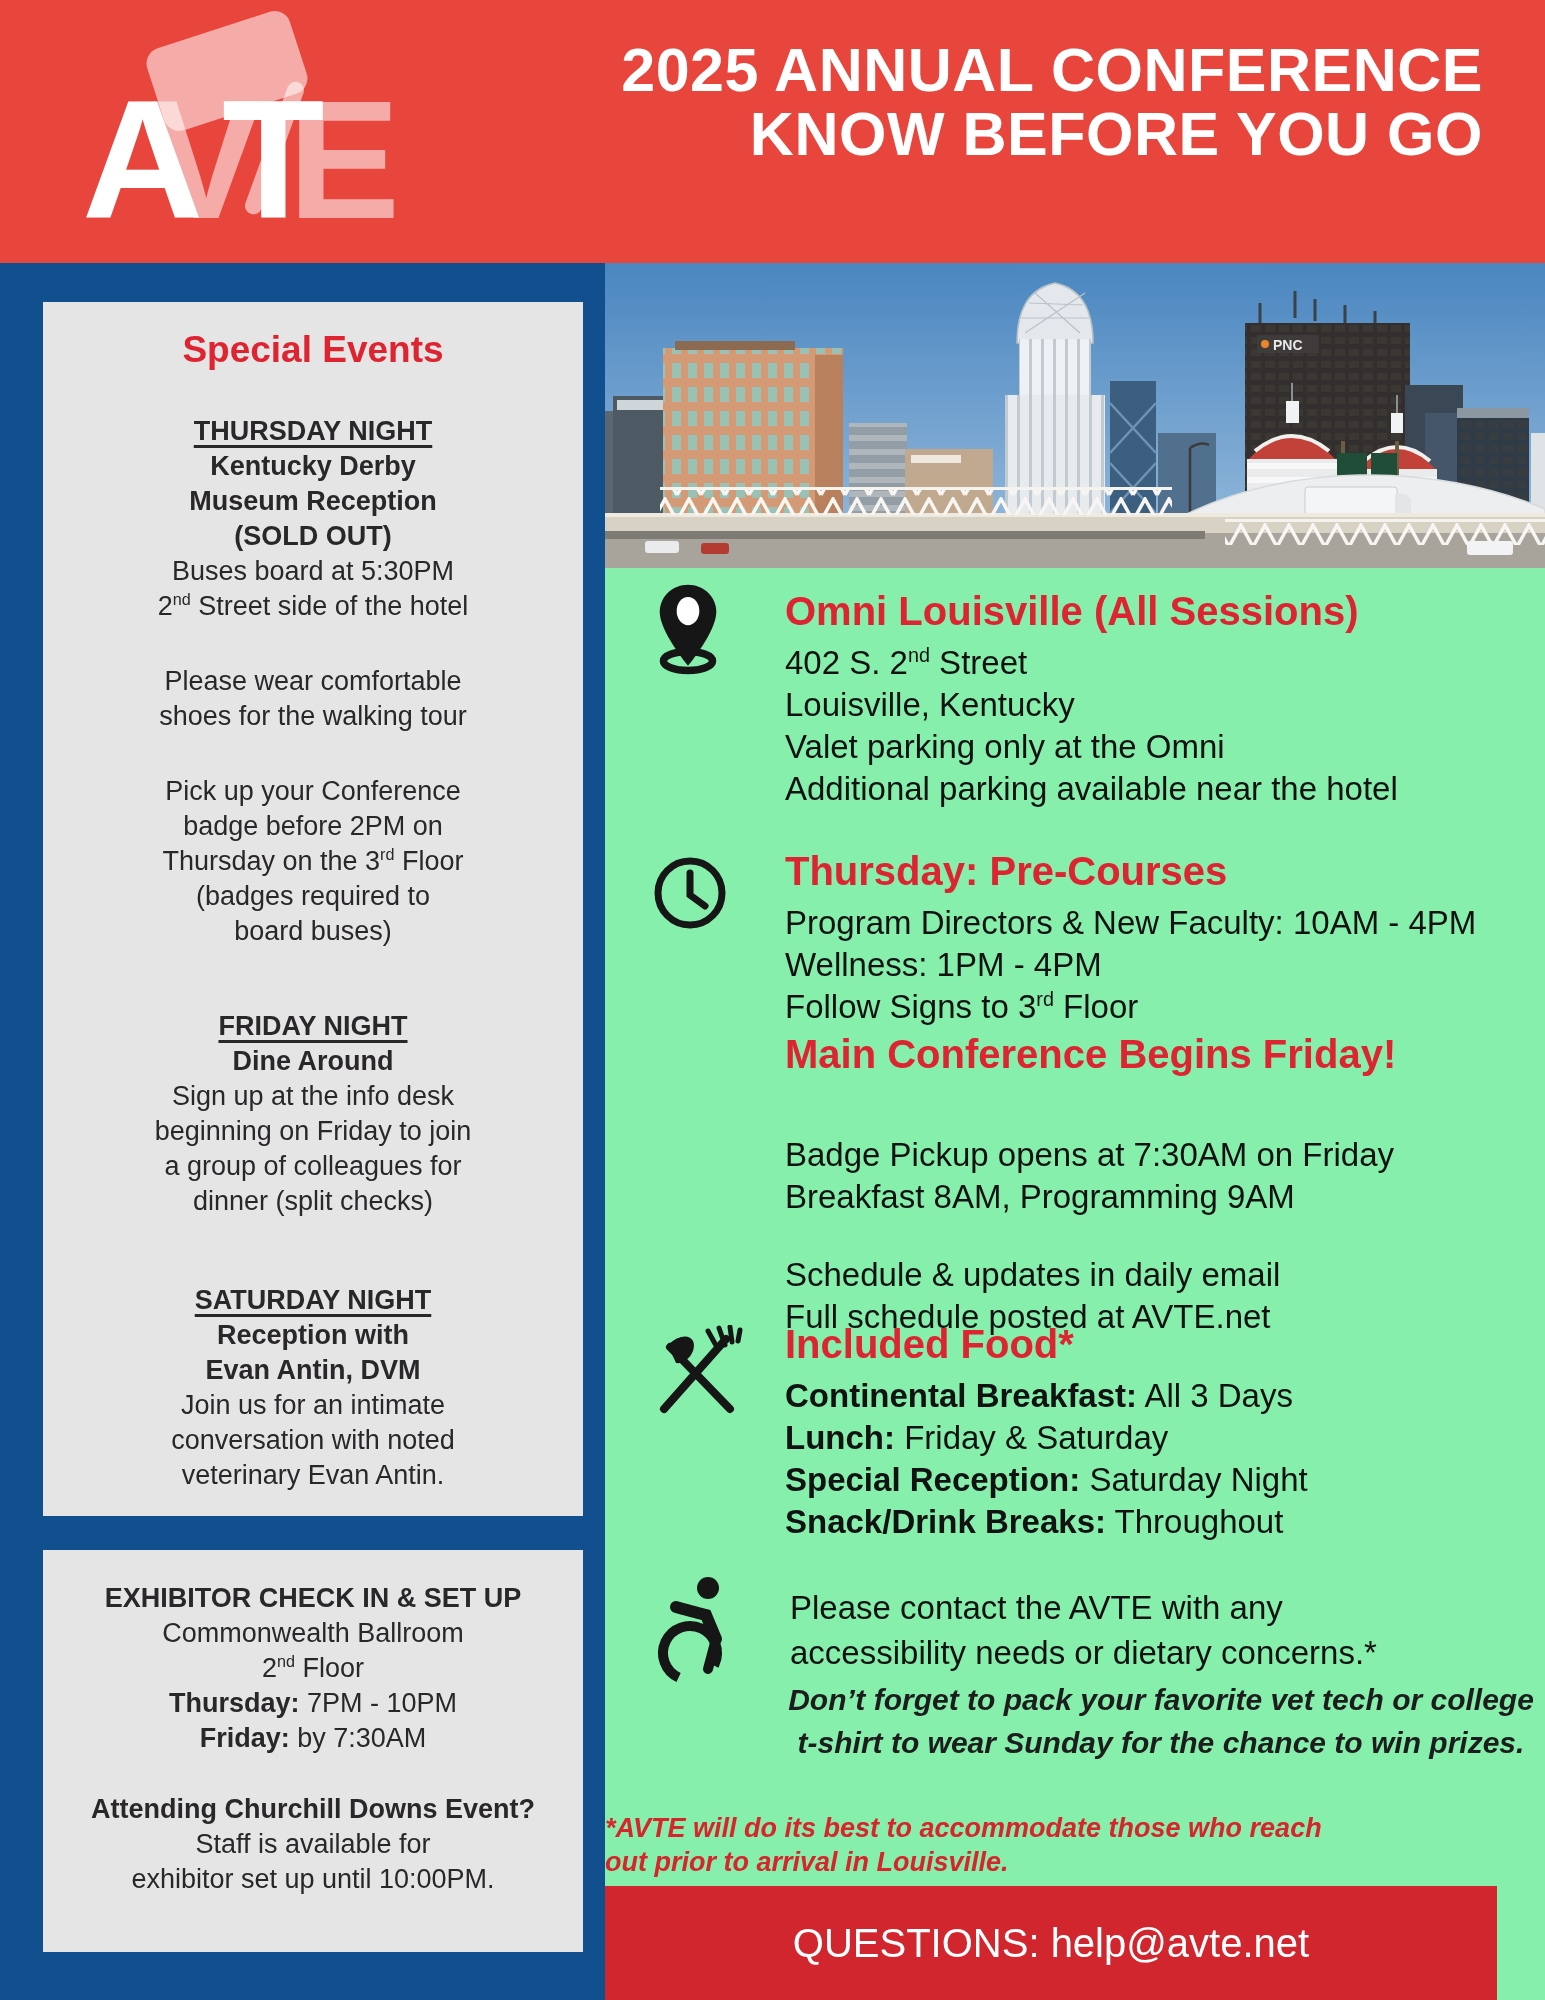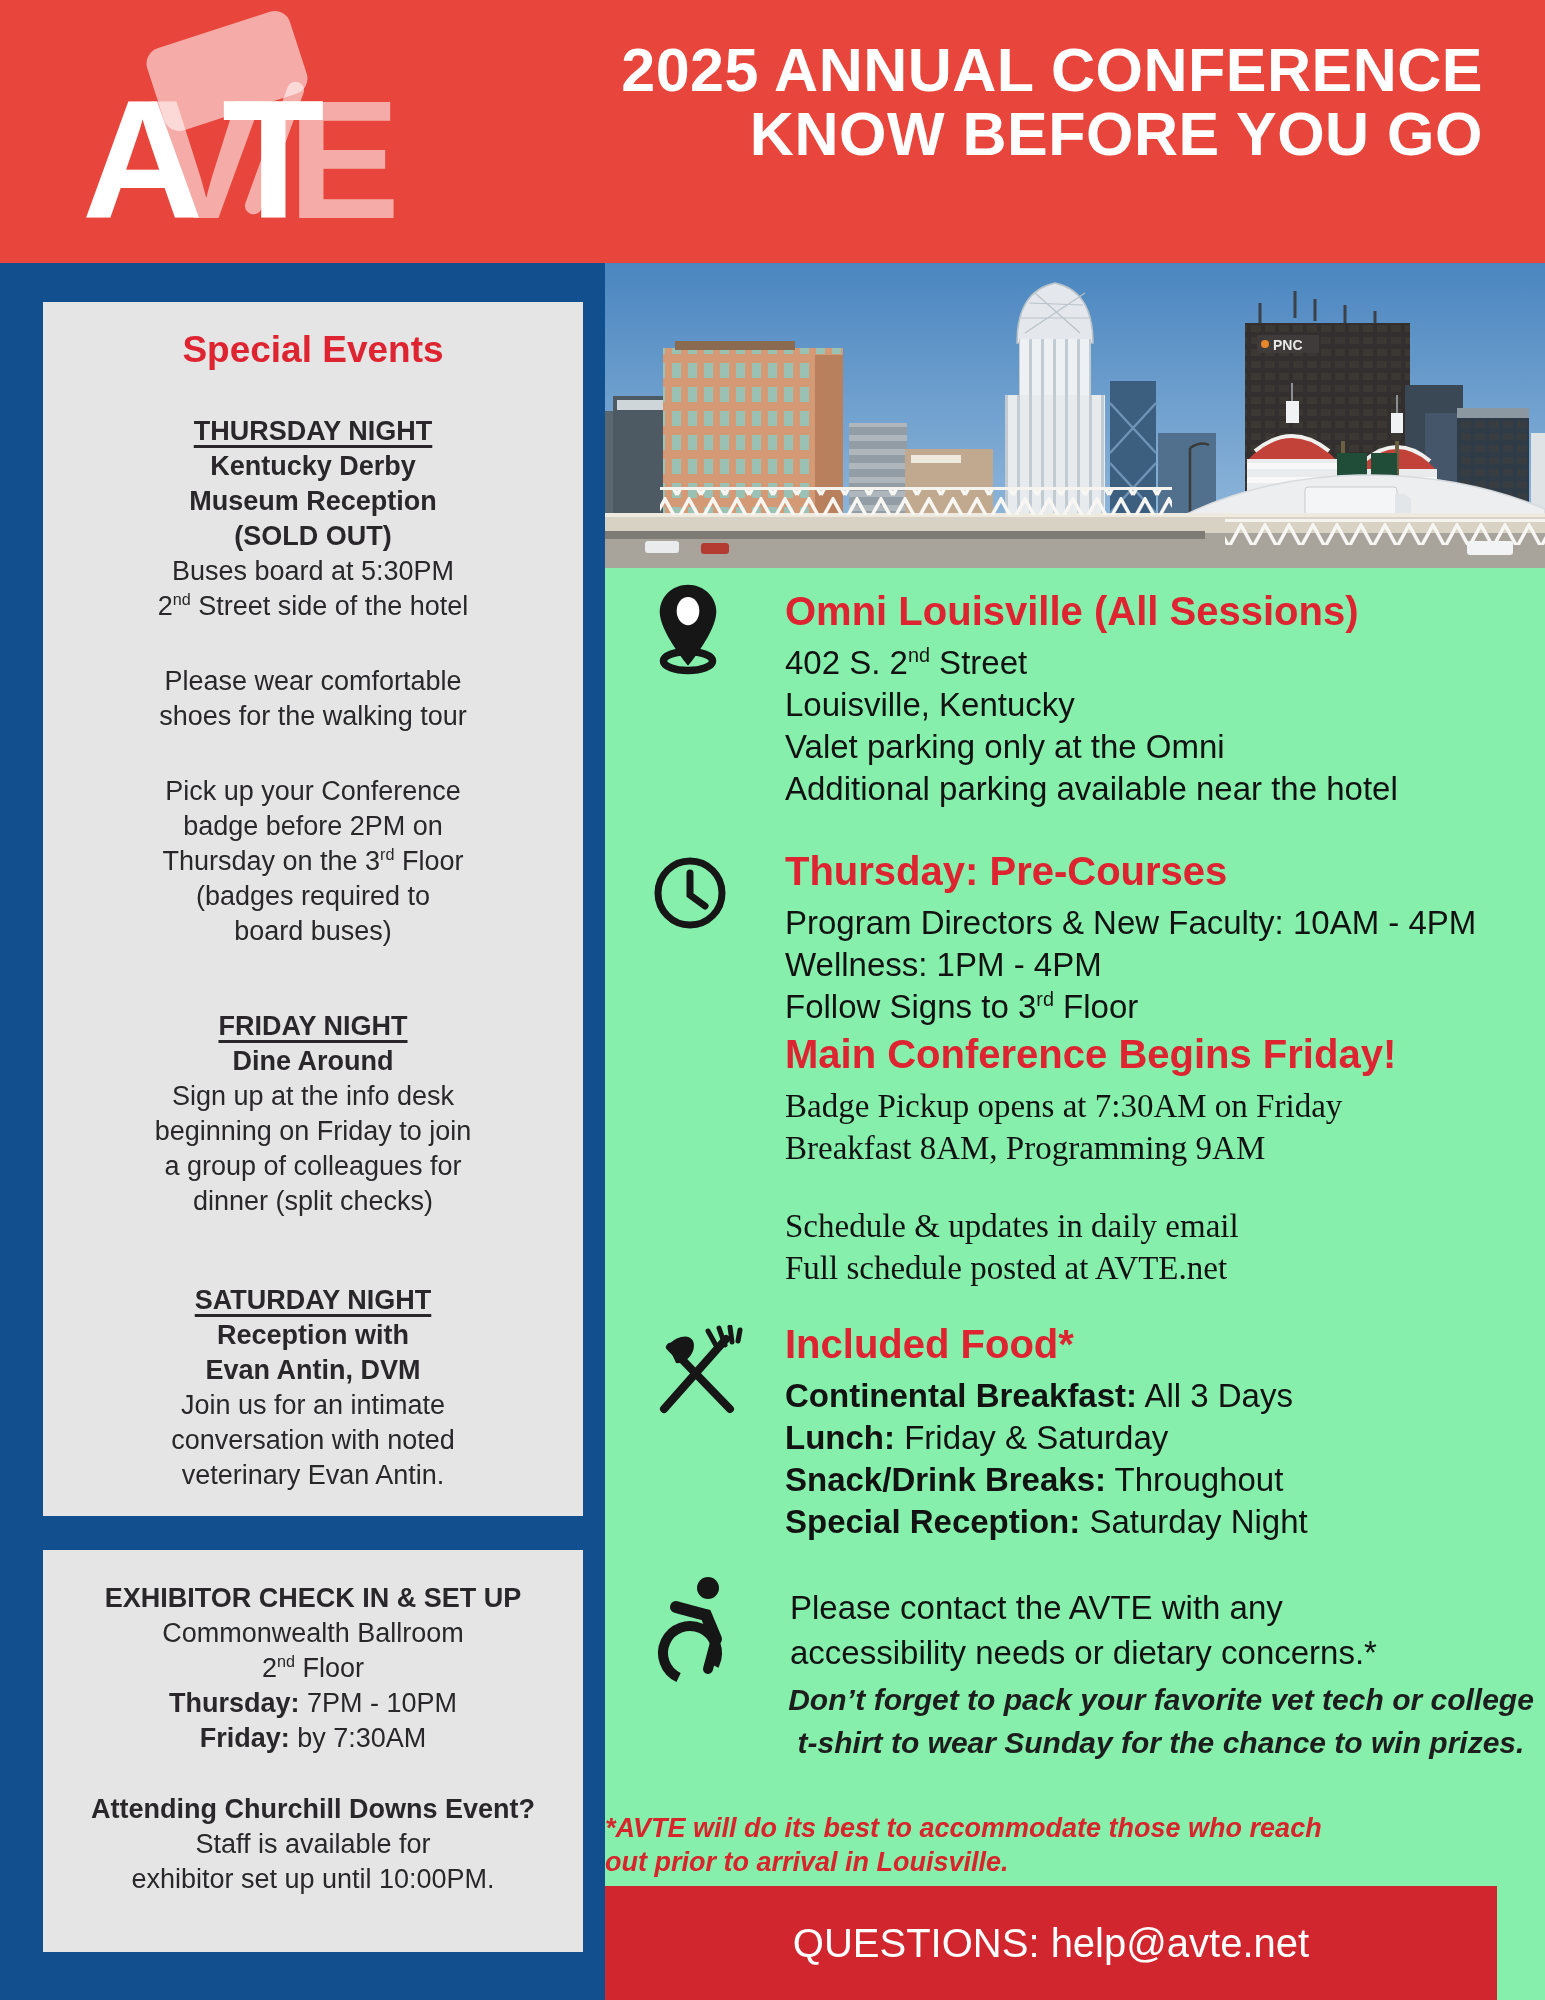--- a/index.html
+++ b/index.html
@@ -239,21 +239,21 @@
       <path d="M38 18 L38 40 L53 51" fill="none" stroke="currentColor" stroke-width="7" stroke-linecap="round"></path>
     </svg>
     <div class="h2" style="top:585px;">Thursday: Pre-Courses</div>
     <div class="block" style="top:639px;">
       <div class="body">Program Directors &amp; New Faculty: 10AM - 4PM</div>
       <div class="body">Wellness: 1PM - 4PM</div>
       <div class="body"><span>Follow Signs to 3</span><sup class="sup">rd</sup><span> Floor</span></div>
     </div>
 
     <div class="h2" style="top:768px;">Main Conference Begins Friday!</div>
-    <div class="block" style="top:822px;font-family:Liberation Serif, serif;">
+    <div class="block" style="top:871px;">
       <div class="body">Badge Pickup opens at 7:30AM on Friday</div>
       <div class="body">Breakfast 8AM, Programming 9AM</div>
       <div class="gap36"></div>
       <div class="body">Schedule &amp; updates in daily email</div>
       <div class="body">Full schedule posted at AVTE.net</div>
     </div>
 
     <svg class="icon" style="left:43px;top:1062px;width:96px;height:96px;" viewBox="0 0 96 96">
       <g stroke="currentColor" stroke-linecap="round" fill="none">
         <line x1="22" y1="22" x2="82" y2="84" stroke-width="8"></line>
@@ -262,22 +262,22 @@
         <line x1="71" y1="3" x2="77" y2="20" stroke-width="5"></line>
         <line x1="82" y1="2" x2="84" y2="17" stroke-width="5"></line>
         <line x1="92" y1="5" x2="90" y2="16" stroke-width="5"></line>
       </g>
       <path d="M20 20 C34 6 50 10 45 26 C42 34 34 39 28 38 Z" fill="currentColor"></path>
     </svg>
     <div class="h2" style="top:1058px;">Included Food*</div>
     <div class="block" style="top:1112px;">
       <div class="body"><span class="b">Continental Breakfast:</span><span> All 3 Days</span></div>
       <div class="body"><span class="b">Lunch:</span><span> Friday &amp; Saturday</span></div>
+      <div class="body"><span class="b">Special Reception:</span><span> Saturday Night</span></div>
       <div class="body"><span class="b">Snack/Drink Breaks:</span><span> Throughout</span></div>
-      <div class="body"><span class="b">Special Reception:</span><span> Saturday Night</span></div>
     </div>
 
     <svg class="icon" style="left:45px;top:1312px;width:92px;height:110px;" viewBox="0 0 92 110">
       <circle cx="58" cy="13" r="11" fill="currentColor"></circle>
       <path d="M26 32 Q48 38 56 40 L66 64" fill="none" stroke="currentColor" stroke-width="12" stroke-linecap="round"></path>
       <path d="M66 64 L58 94" fill="none" stroke="currentColor" stroke-width="10" stroke-linecap="round"></path>
       <circle cx="40" cy="78" r="27" fill="none" stroke="currentColor" stroke-width="10" stroke-dasharray="128 42" transform="rotate(115 40 78)"></circle>
     </svg>
     <div class="block" style="top:1322px;left:185px;">
       <div class="body" style="line-height:45px;">Please contact the AVTE with any</div>

